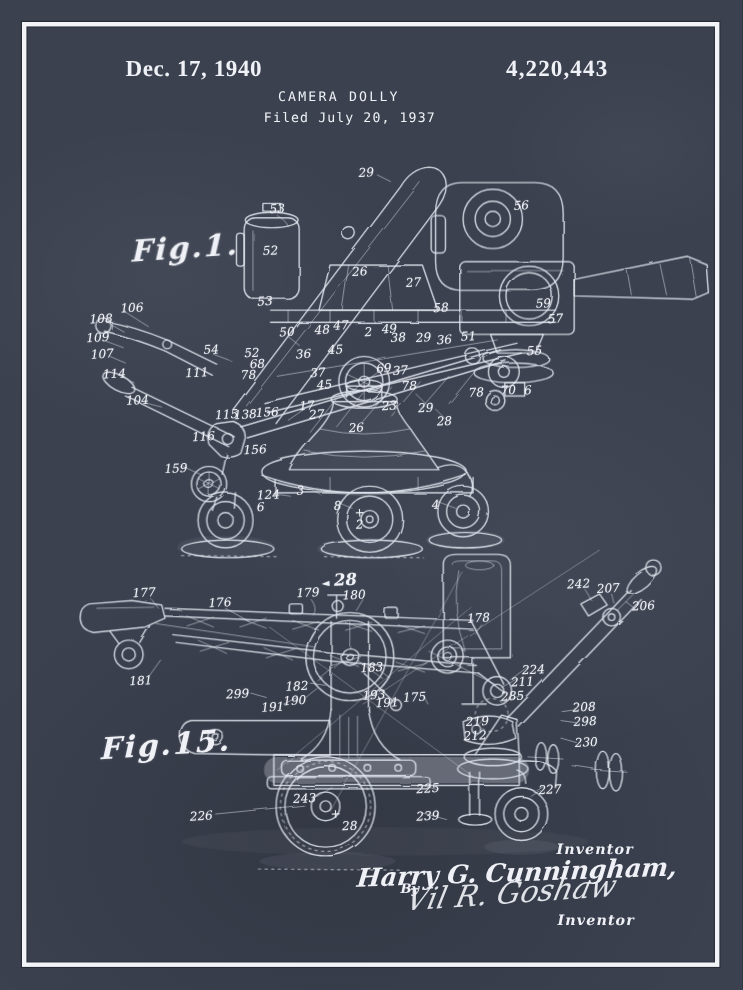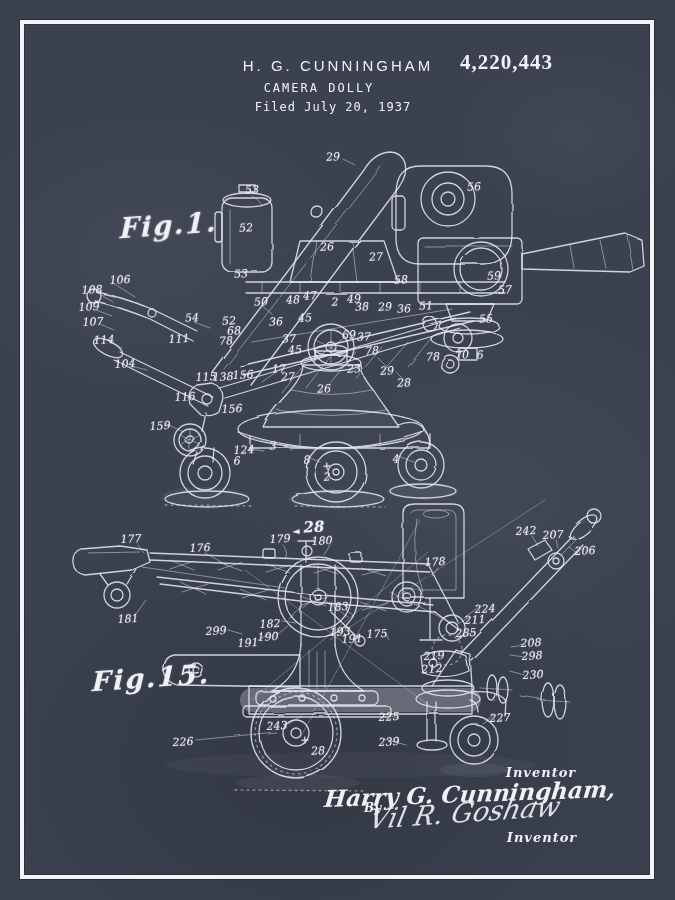--- a/index.html
+++ b/index.html
@@ -24,23 +24,23 @@
     position:absolute;left:20px;top:20px;right:21px;bottom:21px;
     border:4px solid var(--frame-color);
     box-shadow:0 0 0 1px rgba(20,24,32,.5), inset 0 0 0 1px rgba(20,24,32,.35);
     pointer-events:none;
   }
   
   .h-date{position:absolute;left:114px;top:50px;font:bold 21px "Liberation Serif",serif;letter-spacing:.5px;}
   .h-name{position:absolute;left:338px;top:57px;transform:translateX(-50%);
           font:15px "Liberation Sans",sans-serif;letter-spacing:3px;}
   .h-num{position:absolute;left:460px;top:50px;font:bold 21px "Liberation Serif",serif;letter-spacing:1px;}
-  .h-title{position:absolute;left:319px;top:81px;transform:translateX(-50%);
+  .h-title{position:absolute;left:308px;top:81px;transform:translateX(-50%);
            font:12px "DejaVu Sans Mono",monospace;letter-spacing:2px;}
-  .h-filed{position:absolute;left:333px;top:100px;transform:translateX(-50%);
+  .h-filed{position:absolute;left:318px;top:100px;transform:translateX(-50%);
            font:12px "DejaVu Sans Mono",monospace;letter-spacing:1px;}
   
   .fig-label{position:absolute;font:bold italic 27px "DejaVu Serif",serif;letter-spacing:2px;
              transform:rotate(-4deg) skewX(-6deg);text-shadow:0 0 2px rgba(235,238,245,.35);}
   .fig-label.f1{left:120px;top:210px;}
   .fig-label.f15{left:92px;top:662px;}
   
   .labels-layer{position:absolute;inset:0;pointer-events:none;}
   .ref{position:absolute;transform:translate(-50%,-50%) rotate(-3deg);
        font:italic 11px "DejaVu Serif",serif;color:var(--text-color);
@@ -65,21 +65,21 @@
   svg.draw .band{stroke-dasharray:2 4;stroke-width:24;opacity:.28;}
   svg.draw .smear{fill:rgba(226,231,240,.08);stroke:none;}
   svg.draw .smear2{fill:rgba(226,231,240,.05);stroke:none;}
 </style>
 </head>
 <body>
 
 <div class="canvas">
   <div class="frame"></div>
 
-  <span class="h-name">H. G. CUNNINGHAM</span>
+  <span class="h-date">Dec. 17, 1940</span>
   <span class="h-num">4,220,443</span>
   <span class="h-title">CAMERA DOLLY</span>
   <span class="h-filed">Filed July 20, 1937</span>
 
   <svg class="draw" width="675" height="900" viewBox="0 0 675 900">
     <defs>
       <filter id="rough" x="-5%" y="-5%" width="110%" height="110%">
         <feTurbulence type="fractalNoise" baseFrequency="0.02 0.035" numOctaves="2" seed="7" result="n"></feTurbulence>
         <feDisplacementMap in="SourceGraphic" in2="n" scale="2.2"></feDisplacementMap>
       </filter>

